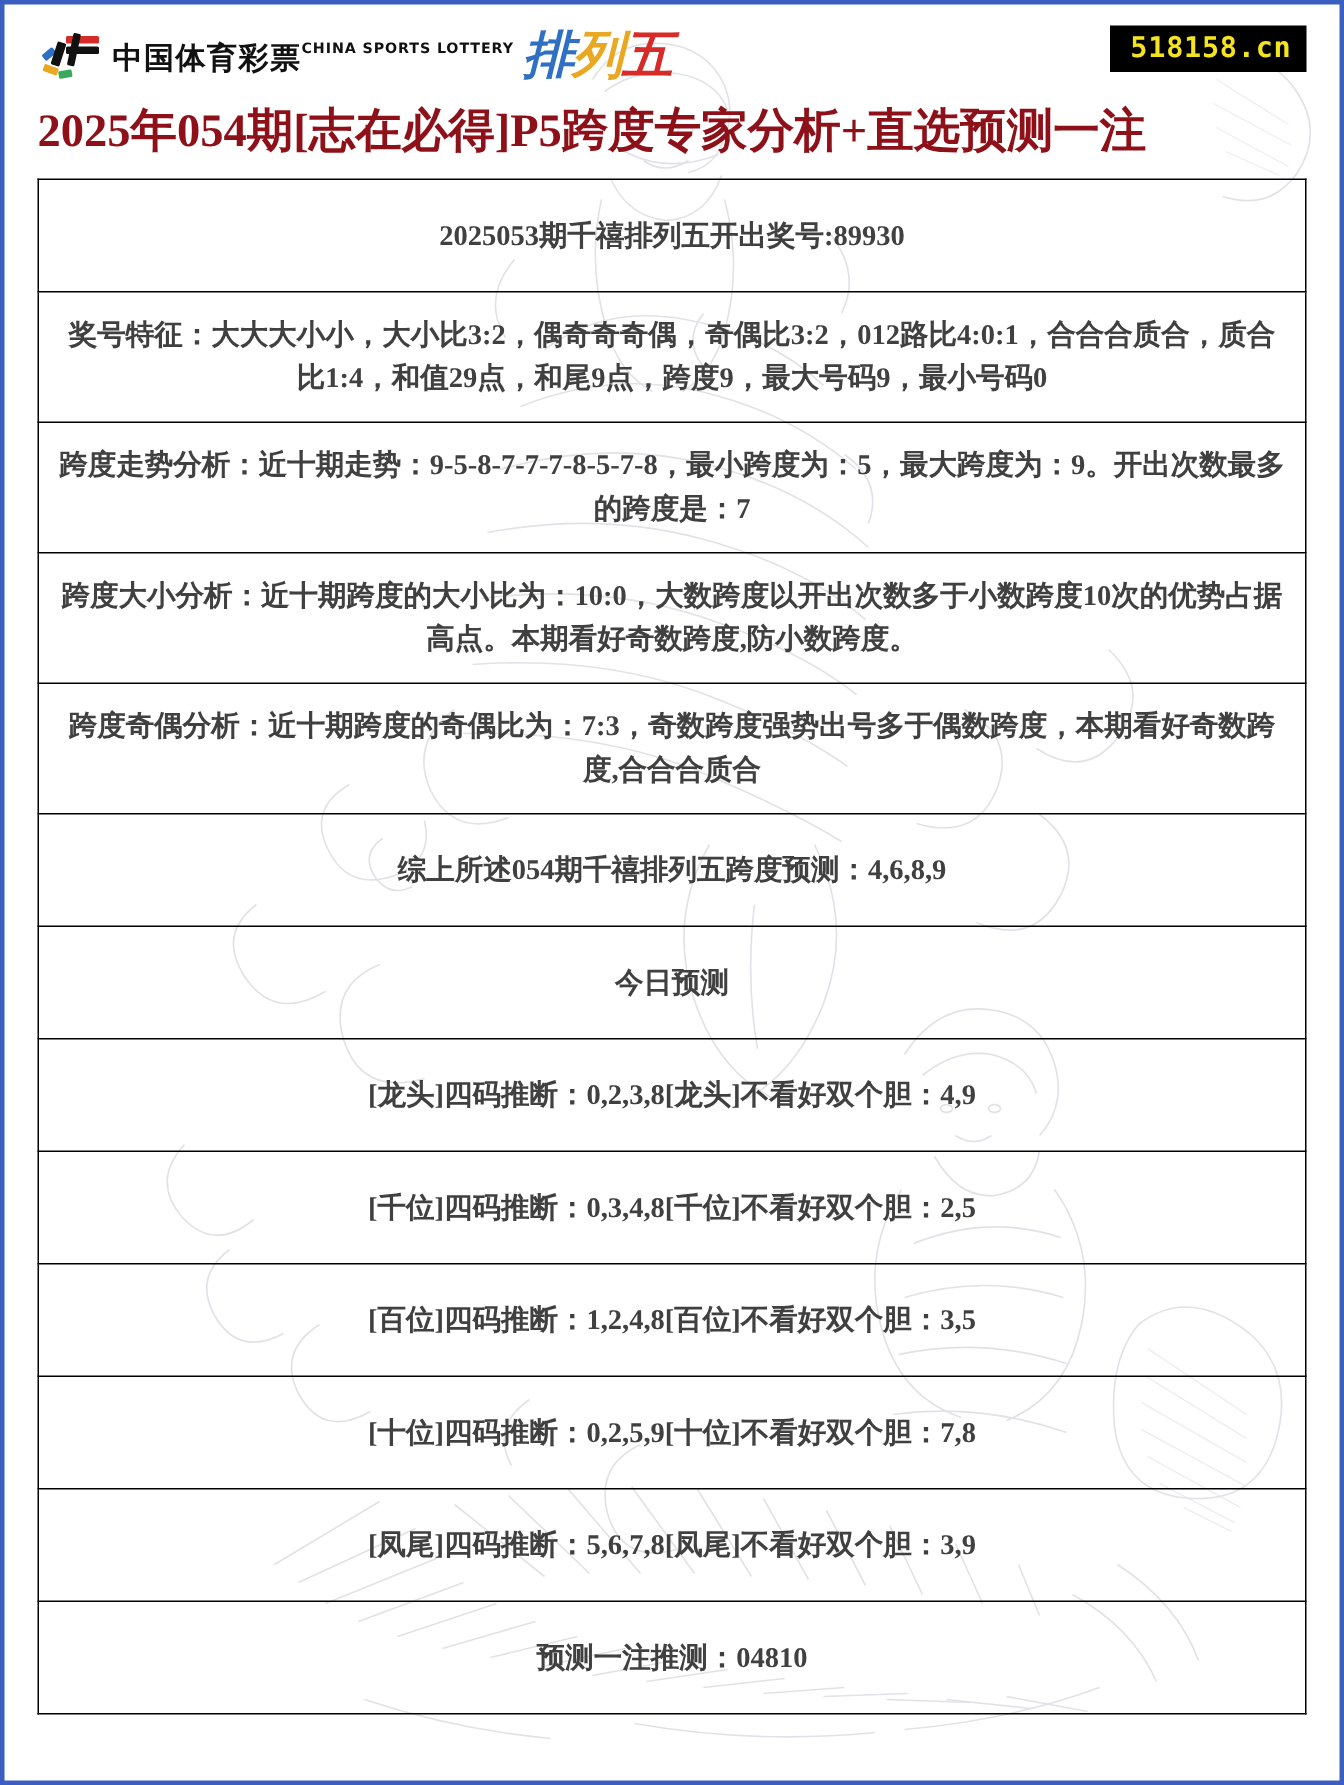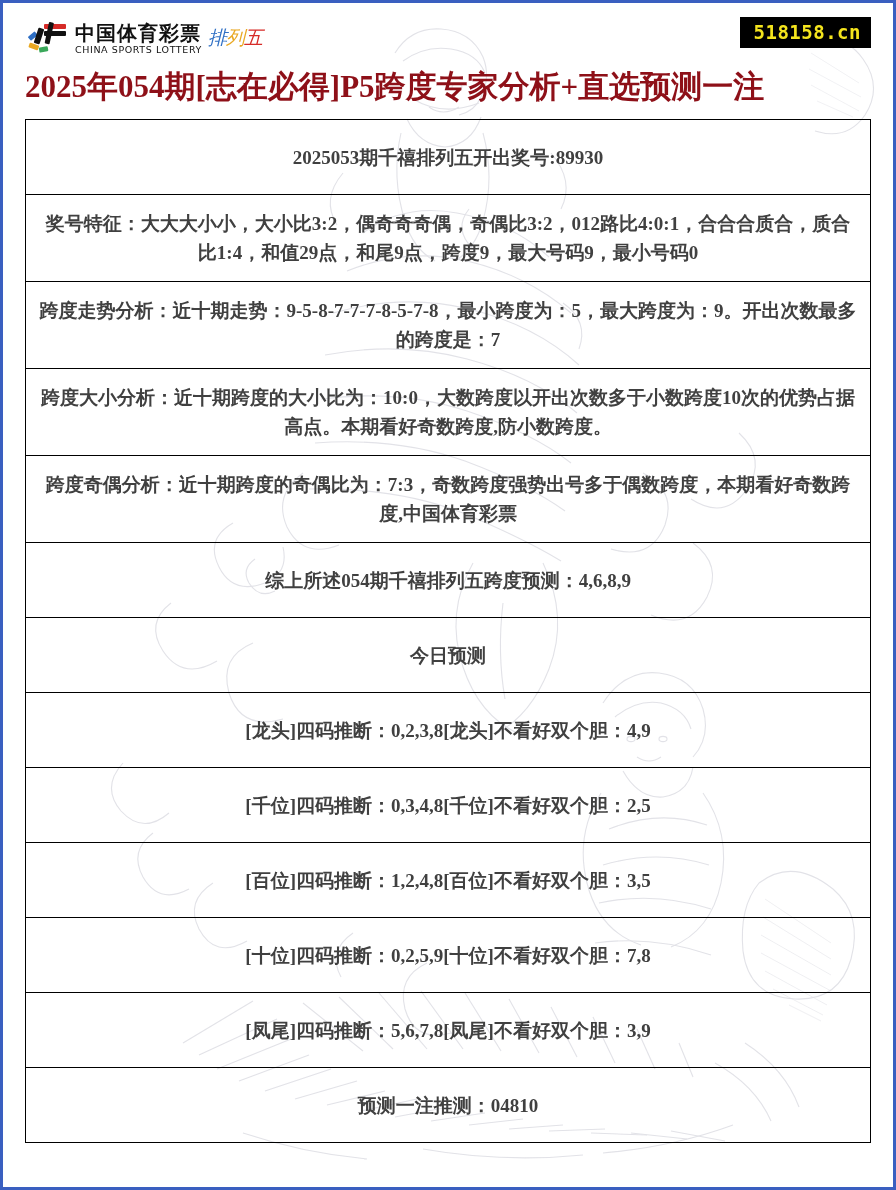--- a/index.html
+++ b/index.html
@@ -60,44 +60,44 @@
     height: 46px;
   }
   .logo-mark {
     width: 42px;
     height: 40px;
     margin-right: 6px;
     flex: none;
   }
   .logo-cn {
     display: flex;
-    flex-direction: column;
+    flex-direction: row;
     justify-content: space-between;
     margin-right: 6px;
   }
   .logo-cn-top {
     font-family: "DejaVu Sans", "Liberation Sans", sans-serif;
     font-size: 20px;
     font-weight: bold;
     color: #111111;
     letter-spacing: 1px;
     line-height: 22px;
   }
   .logo-cn-bot {
     font-family: "DejaVu Sans", "Liberation Sans", sans-serif;
     font-size: 9.5px;
-    font-weight: normal;
+    font-weight: bold;
     color: #111111;
     letter-spacing: 0.6px;
     line-height: 11px;
   }
   .logo-p5 {
     font-family: "DejaVu Sans", "Liberation Sans", sans-serif;
-    font-size: 19px;
-    font-weight: normal;
+    font-size: 34px;
+    font-weight: bold;
     font-style: italic;
     letter-spacing: -1px;
     line-height: 30px;
     margin-top: -2px;
   }
   .p5-a { color: #2f6fc4; }
   .p5-b { color: #e9a822; }
   .p5-c { color: #d62b28; }
 
   .site-badge {
@@ -298,21 +298,21 @@
         <tr>
           <td class="left">奖号特征：大大大小小，大小比3:2，偶奇奇奇偶，奇偶比3:2，012路比4:0:1，合合合质合，质合比1:4，和值29点，和尾9点，跨度9，最大号码9，最小号码0</td>
         </tr>
         <tr>
           <td class="left">跨度走势分析：近十期走势：9-5-8-7-7-7-8-5-7-8，最小跨度为：5，最大跨度为：9。开出次数最多的跨度是：7</td>
         </tr>
         <tr>
           <td class="left">跨度大小分析：近十期跨度的大小比为：10:0，大数跨度以开出次数多于小数跨度10次的优势占据高点。本期看好奇数跨度,防小数跨度。</td>
         </tr>
         <tr>
-          <td class="left">跨度奇偶分析：近十期跨度的奇偶比为：7:3，奇数跨度强势出号多于偶数跨度，本期看好奇数跨度,中国体育彩票</td>
+          <td class="left">跨度奇偶分析：近十期跨度的奇偶比为：7:3，奇数跨度强势出号多于偶数跨度，本期看好奇数跨度,合合合质合</td>
         </tr>
         <tr>
           <td class="center row-tall">综上所述054期千禧排列五跨度预测：4,6,8,9</td>
         </tr>
         <tr>
           <td class="center row-tall">今日预测</td>
         </tr>
         <tr>
           <td class="center row-tall">[龙头]四码推断：0,2,3,8[龙头]不看好双个胆：4,9</td>
         </tr>

